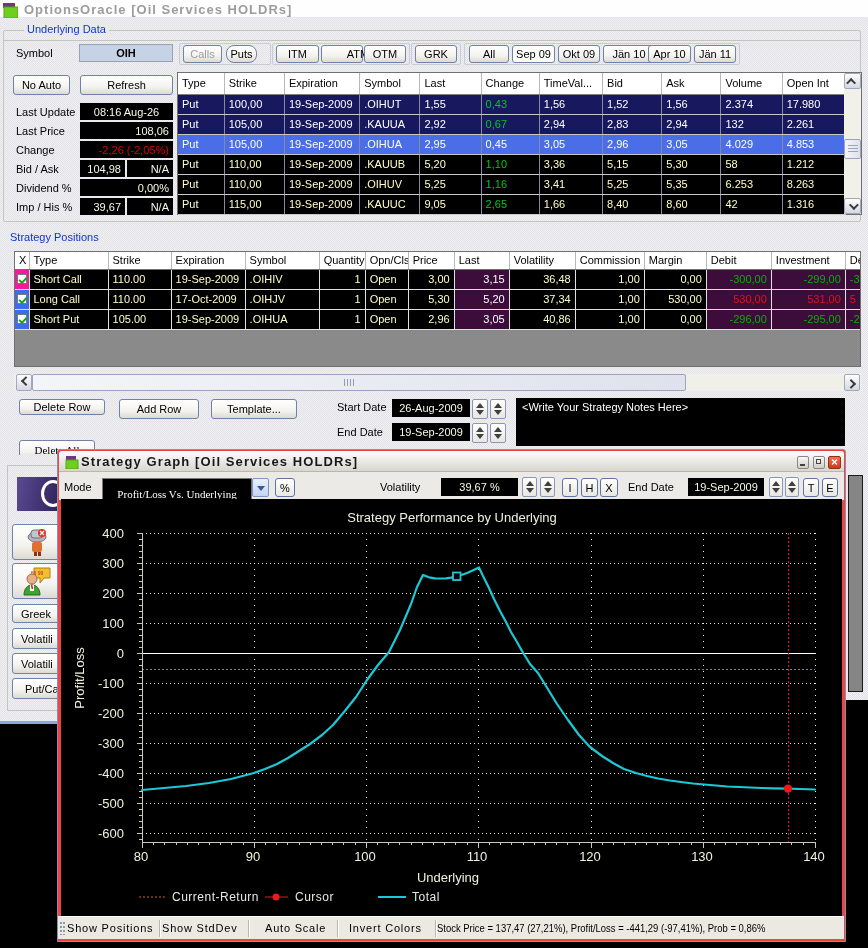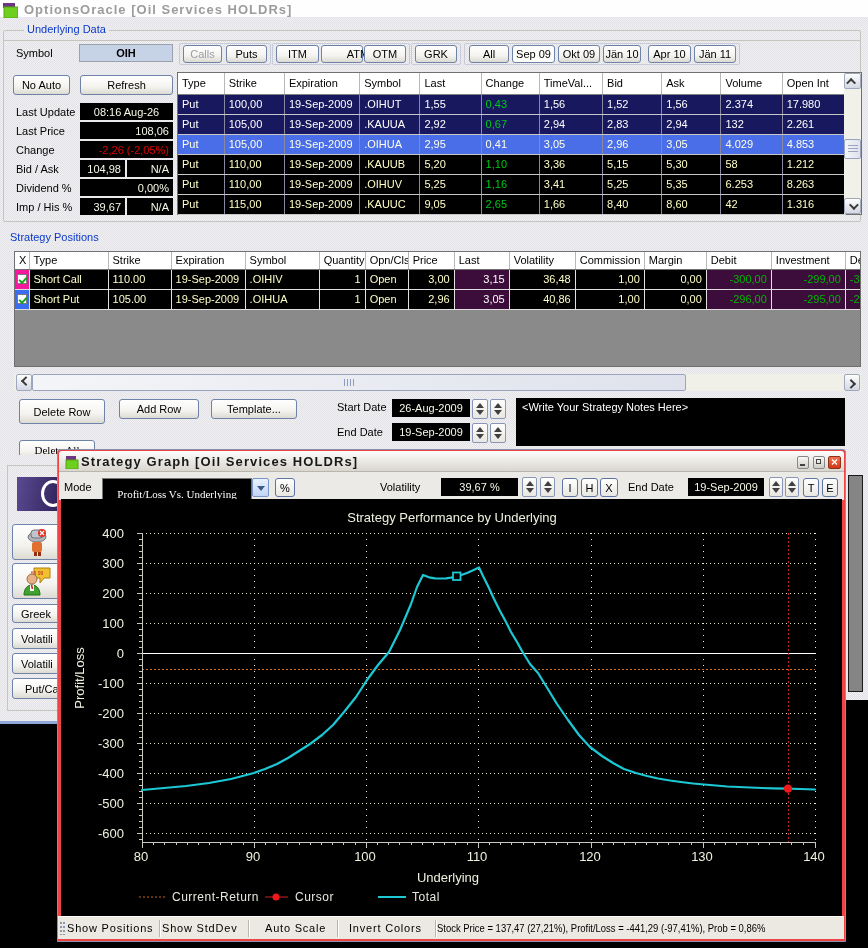--- a/index.html
+++ b/index.html
@@ -70,29 +70,29 @@
   <div class="blue-lbl" style="left:24px;top:23px;background:#eae9ec;padding:0 3px;">Underlying Data</div>
 
   <div class="lbl" style="left:16px;top:47px;">Symbol</div>
   <div class="abs" style="left:79px;top:44px;width:94px;height:18px;background:#c6d2e6;border:1px solid #9aa2b0;display:flex;align-items:center;justify-content:center;font-weight:bold;">OIH</div>
 
   <div class="abs" style="left:179px;top:43px;width:92px;height:22px;border:1px solid #c8ccd8;border-radius:2px;"></div>
   <div class="abs" style="left:272px;top:43px;width:138px;height:22px;border:1px solid #c8ccd8;border-radius:2px;"></div>
   <div class="abs" style="left:411px;top:43px;width:50px;height:22px;border:1px solid #c8ccd8;border-radius:2px;"></div>
   <div class="abs" style="left:464px;top:43px;width:276px;height:22px;border:1px solid #c8ccd8;border-radius:2px;"></div>
   <div class="xpbtn" style="left:183px;top:45px;width:39px;height:18px;color:#9aa0a8;">Calls</div>
-  <div class="xpbtn" style="left:226px;top:45px;width:41px;height:18px;">Puts</div>
+  <div class="xpbtn" style="left:226px;top:45px;width:31px;height:18px;border-radius:8px;">Puts</div>
   <div class="xpbtn" style="left:276px;top:45px;width:43px;height:18px;">ITM</div>
   <div class="xpbtn" style="left:321px;top:45px;width:42px;height:18px;padding-left:32px;">ATM</div>
   <div class="xpbtn" style="left:364px;top:45px;width:42px;height:18px;">OTM</div>
   <div class="xpbtn" style="left:415px;top:45px;width:42px;height:18px;">GRK</div>
   <div class="xpbtn" style="left:469px;top:45px;width:40px;height:18px;">All</div>
   <div class="xpbtn" style="left:512px;top:45px;width:43px;height:18px;background:#fdfdfb;">Sep 09</div>
   <div class="xpbtn" style="left:558px;top:45px;width:42px;height:18px;">Okt 09</div>
-  <div class="xpbtn" style="left:603px;top:45px;width:38px;height:18px;">Jän 10</div>
+  <div class="xpbtn" style="left:603px;top:45px;width:52px;height:18px;">Jän 10</div>
   <div class="xpbtn" style="left:648px;top:45px;width:43px;height:18px;">Apr 10</div>
   <div class="xpbtn" style="left:694px;top:45px;width:42px;height:18px;">Jän 11</div>
 
   <div class="xpbtn" style="left:13px;top:75px;width:57px;height:20px;">No Auto</div>
   <div class="xpbtn" style="left:80px;top:75px;width:93px;height:20px;">Refresh</div>
   <div class="lbl" style="left:16px;top:106px;">Last Update</div>
   <div class="lbl" style="left:16px;top:125px;">Last Price</div>
   <div class="lbl" style="left:16px;top:144px;">Change</div>
   <div class="lbl" style="left:16px;top:163px;">Bid / Ask</div>
   <div class="lbl" style="left:16px;top:182px;">Dividend %</div>
@@ -160,21 +160,21 @@
             <td class="r">2,94</td>
             <td class="r">132</td>
             <td class="r">2.261</td>
           </tr>
       <tr class="csel">
             <td>Put</td>
             <td>105,00</td>
             <td>19-Sep-2009</td>
             <td>.OIHUA</td>
             <td class="r">2,95</td>
-            <td class="r">0,41</td>
+            <td class="r">0,45</td>
             <td class="r">3,05</td>
             <td class="r">2,96</td>
             <td class="r">3,05</td>
             <td class="r">4.029</td>
             <td class="r">4.853</td>
           </tr>
       <tr class="cblk">
             <td>Put</td>
             <td>110,00</td>
             <td>19-Sep-2009</td>
@@ -283,20 +283,39 @@
             <td class="r">1,00</td>
             <td class="r">0,00</td>
             <td class="r pur gg">-300,00</td>
             <td class="r pur gg">-299,00</td>
             <td class="pur gg">-3</td>
           </tr>
       <tr class="srow">
             <td class="cb" style="background:#3a6cf0;">
               <span class="chk"></span>
             </td>
+            <td>Long Call</td>
+            <td>110.00</td>
+            <td>17-Oct-2009</td>
+            <td>.OIHJV</td>
+            <td class="r">1</td>
+            <td>Open</td>
+            <td class="r">5,30</td>
+            <td class="r pur">5,20</td>
+            <td class="r">37,34</td>
+            <td class="r">1,00</td>
+            <td class="r">530,00</td>
+            <td class="r pur rr">530,00</td>
+            <td class="r pur rr">531,00</td>
+            <td class="pur rr">5</td>
+          </tr>
+      <tr class="srow">
+            <td class="cb" style="background:#3a6cf0;">
+              <span class="chk"></span>
+            </td>
             <td>Short Put</td>
             <td>105.00</td>
             <td>19-Sep-2009</td>
             <td>.OIHUA</td>
             <td class="r">1</td>
             <td>Open</td>
             <td class="r">2,96</td>
             <td class="r pur">3,05</td>
             <td class="r">40,86</td>
             <td class="r">1,00</td>
@@ -313,21 +332,21 @@
     <div class="sbtn" style="left:2px;top:0;width:16px;height:17px;">
         <span class="tri-l"></span>
       </div>
     <div class="sbtn" style="right:1px;top:0;width:16px;height:17px;">
         <span class="tri-r"></span>
       </div>
     <div class="sthumb" style="left:18px;top:0;width:654px;height:17px;"></div>
     <div class="abs" style="left:330px;top:5px;width:12px;height:7px;background:repeating-linear-gradient(90deg,#8e9cc0 0 1px,transparent 1px 3px);"></div>
   </div>
 
-  <div class="xpbtn" style="left:19px;top:399px;width:86px;height:25px;">Delete Row</div>
+  <div class="xpbtn" style="left:19px;top:399px;width:86px;height:16px;">Delete Row</div>
   <div class="xpbtn" style="left:119px;top:399px;width:80px;height:20px;">Add Row</div>
   <div class="xpbtn" style="left:211px;top:399px;width:86px;height:20px;">Template...</div>
   <div class="xpbtn" style="left:19px;top:440px;width:76px;height:20px;font-family:Liberation Serif, serif;">Delete All</div>
   <div class="lbl" style="left:337px;top:401px;">Start Date</div>
   <div class="lbl" style="left:337px;top:426px;">End Date</div>
   <div class="blk" style="left:392px;top:399px;width:78px;height:18px;justify-content:center;">26-Aug-2009</div>
   <div class="blk" style="left:392px;top:423px;width:78px;height:18px;justify-content:center;">19-Sep-2009</div>
   <div class="spin" style="left:472px;top:399px;height:20px;"></div>
   <div class="spin" style="left:490px;top:399px;height:20px;"></div>
   <div class="spin" style="left:472px;top:423px;height:20px;"></div>

